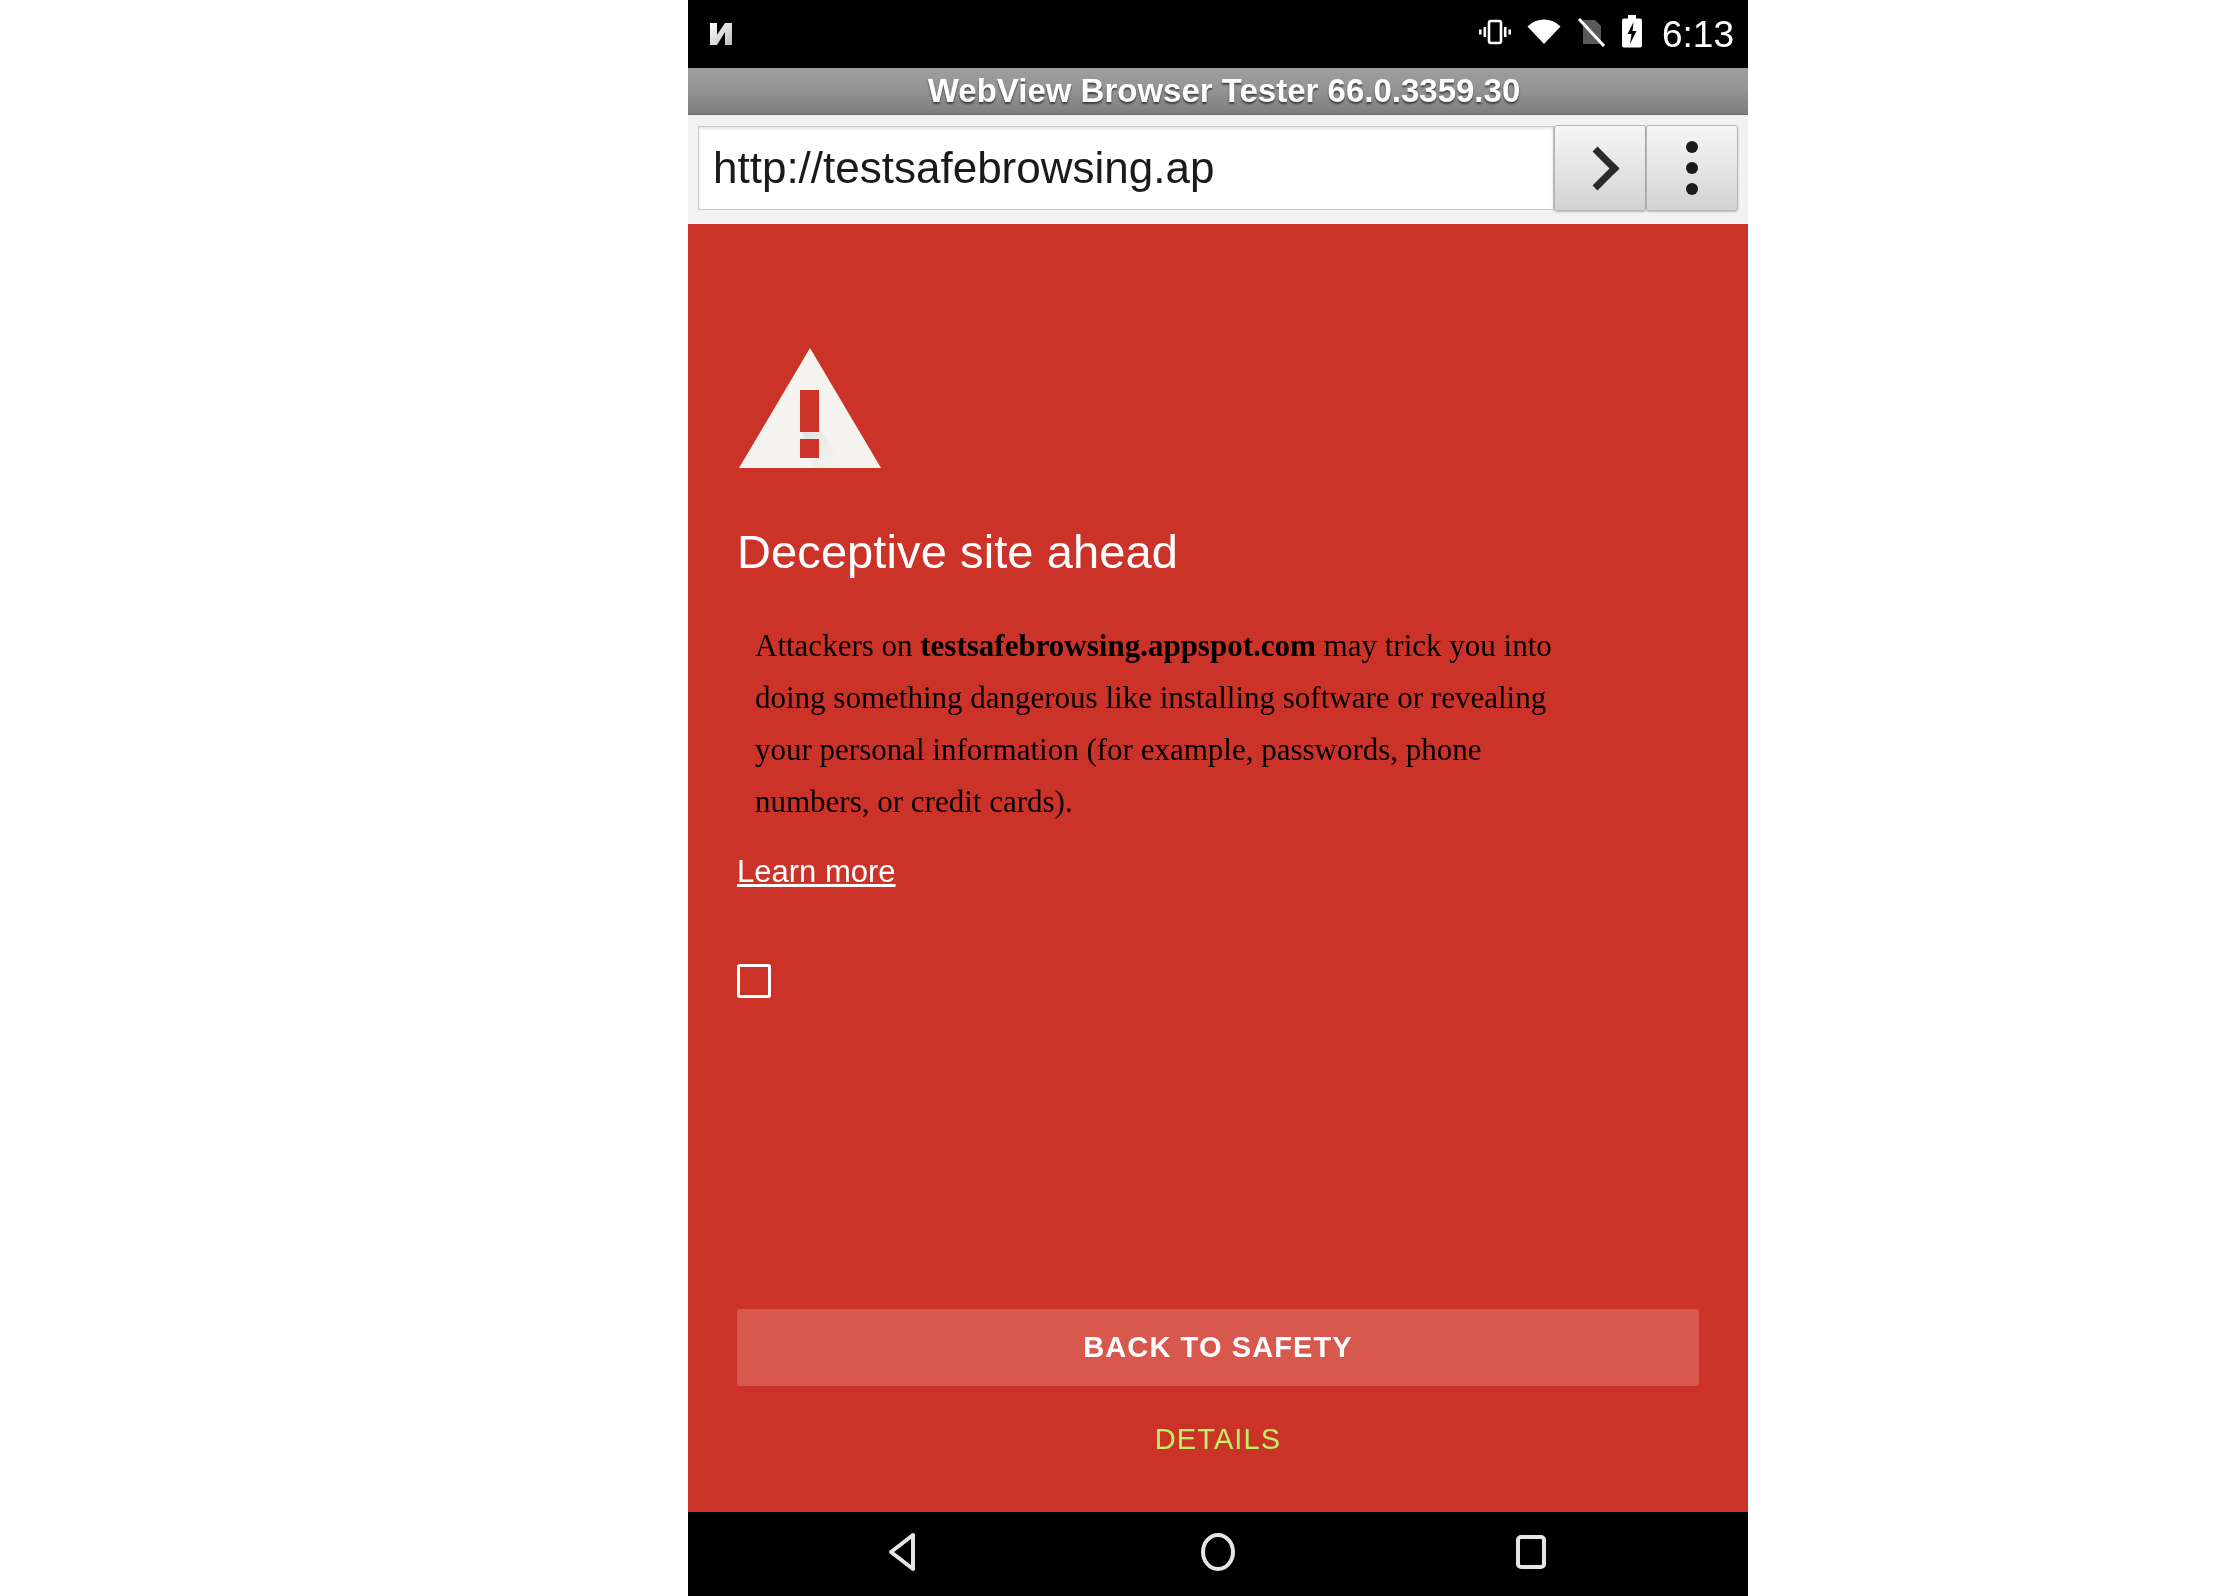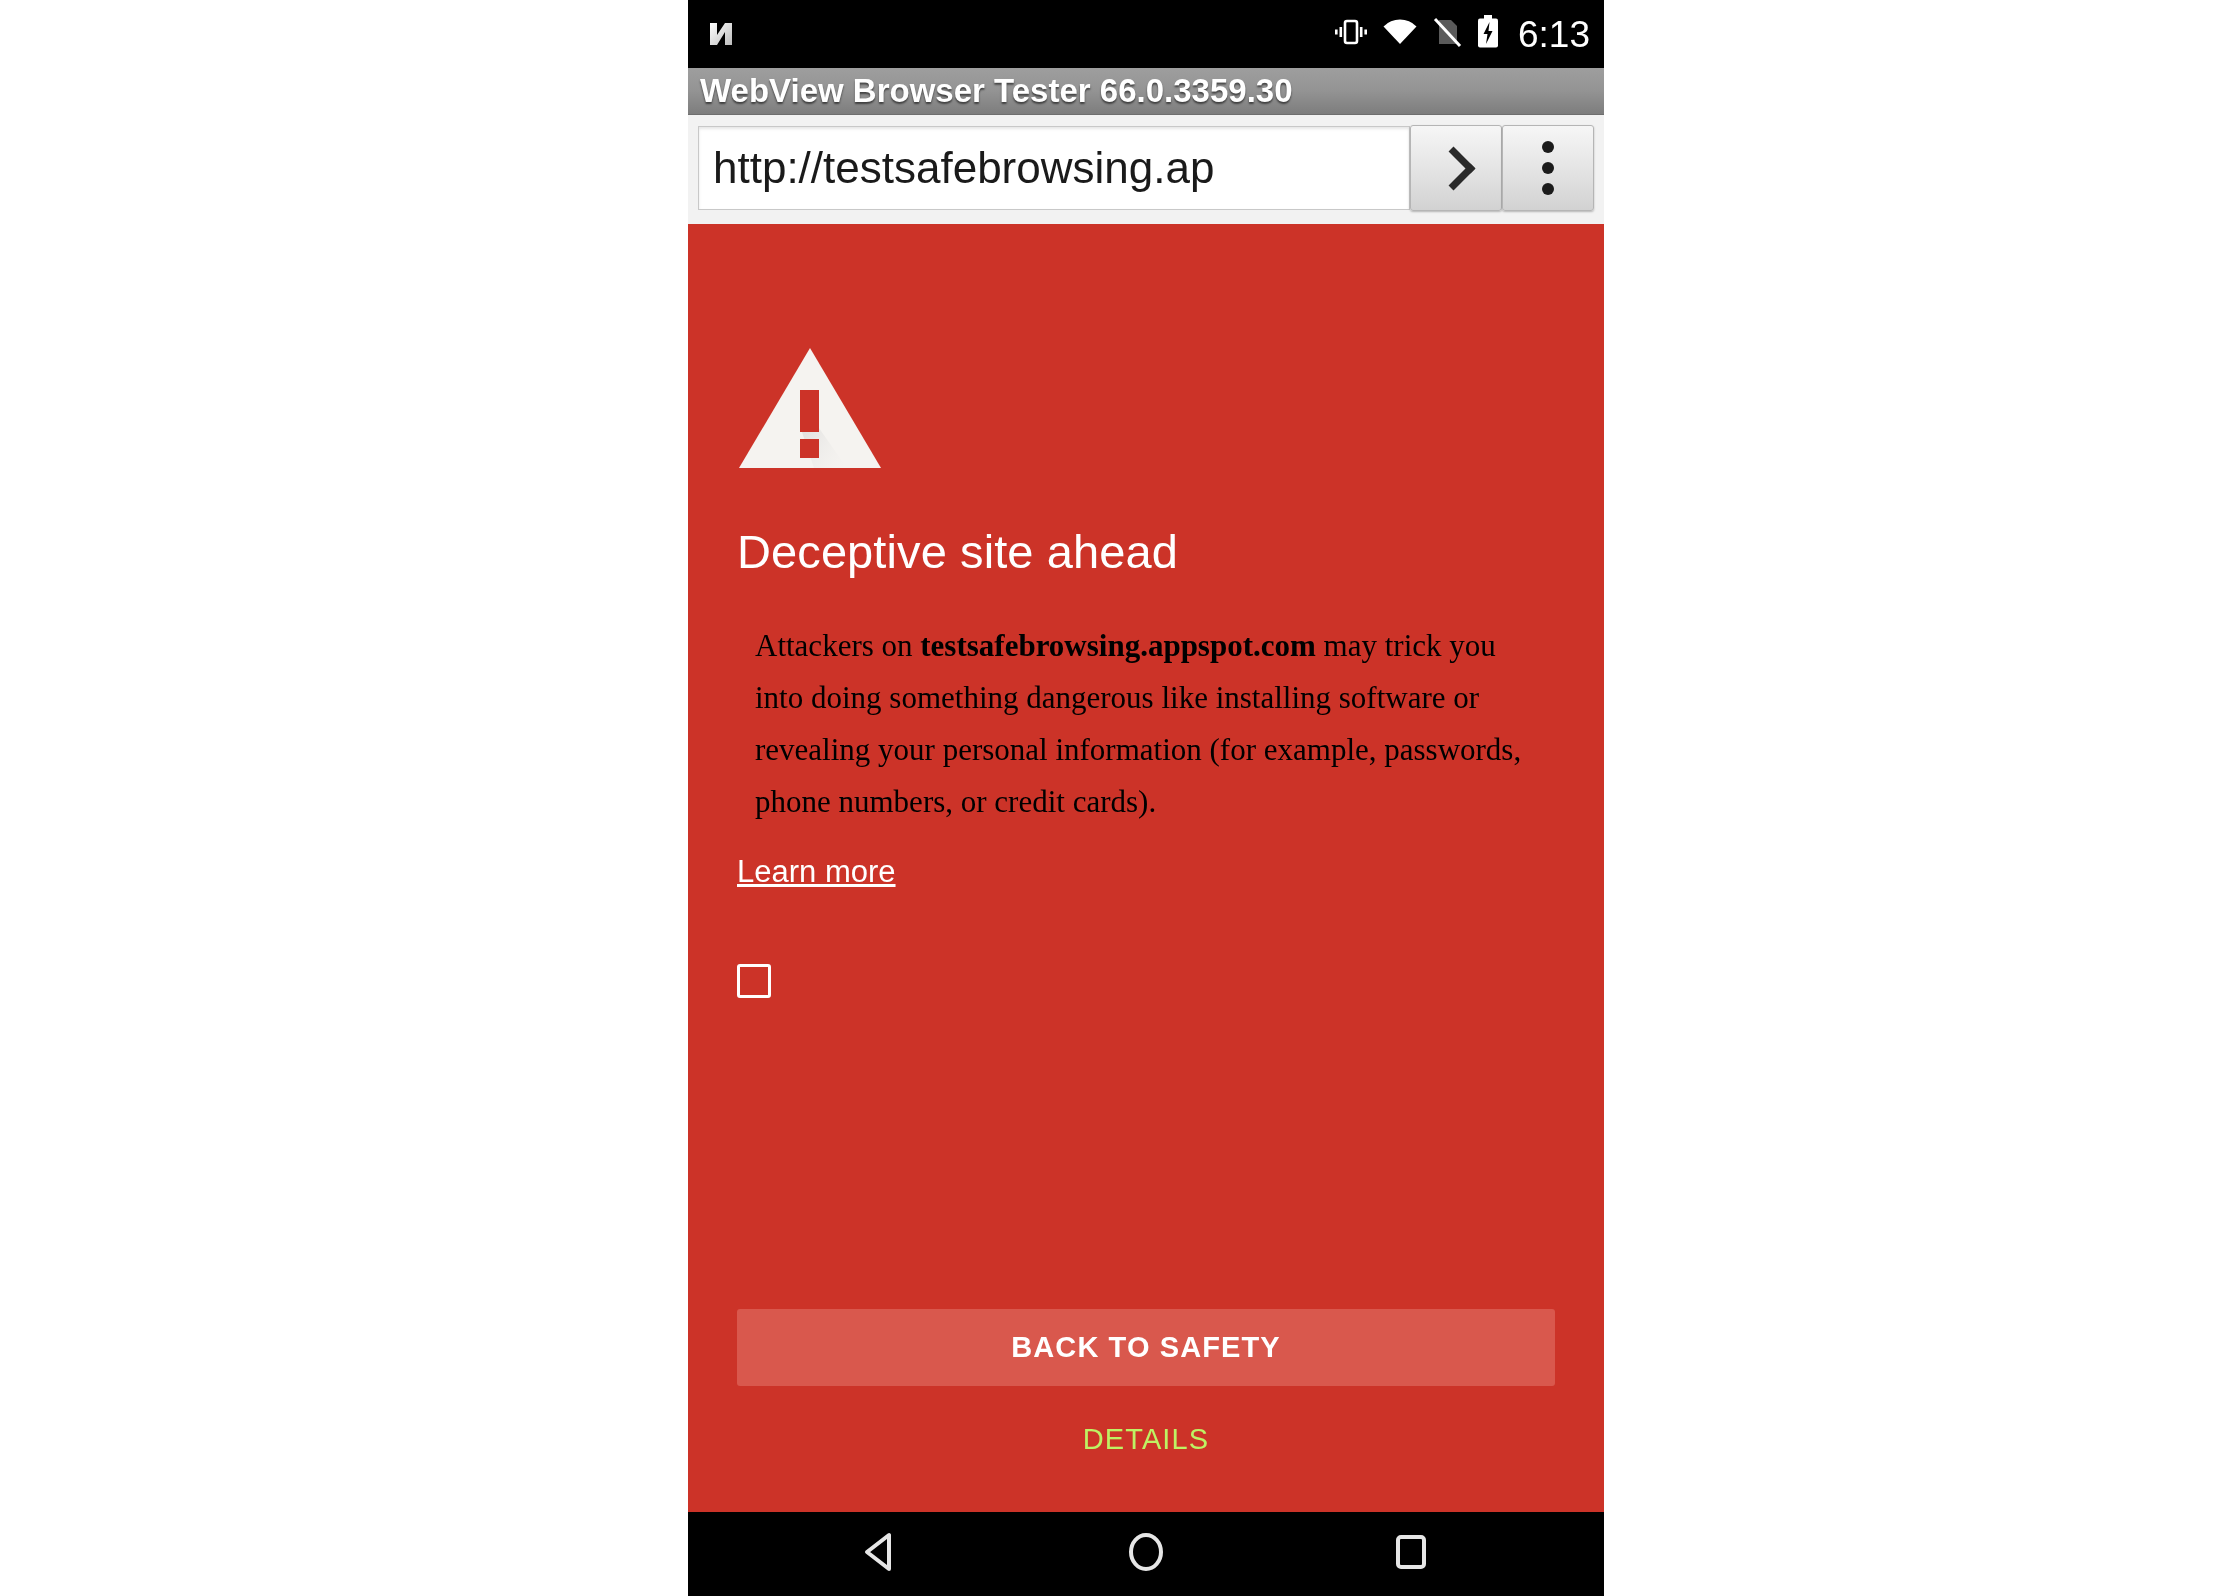--- a/index.html
+++ b/index.html
@@ -13,21 +13,21 @@
     position: relative;
     overflow: hidden;
     font-family: "Liberation Sans", sans-serif;
   }
 
   
   #phone {
     position: absolute;
     left: 688px;
     top: 0px;
-    width: 916px;
+    width: 1060px;
     height: 1596px;
     overflow: hidden;
     background: #ffffff;
   }
 
   
   .statusbar {
     position: relative;
     height: 68px;
     background: #000000;
@@ -59,20 +59,21 @@
 
   
   .titlebar {
     height: 47px;
     background: linear-gradient(to bottom, #9e9e9e 0%, #949494 48%, #7d7d7d 100%);
     border-bottom: 1px solid #6e6e6e;
     display: flex;
     align-items: center;
     box-sizing: border-box;
     padding-left: 12px;
+    justify-content: center;
   }
   .titlebar-text {
     color: #ffffff;
     font-size: 33px;
     font-weight: bold;
     font-family: "Liberation Sans", sans-serif;
     text-shadow: 0 2px 2px rgba(0,0,0,0.55);
     white-space: nowrap;
   }
 

